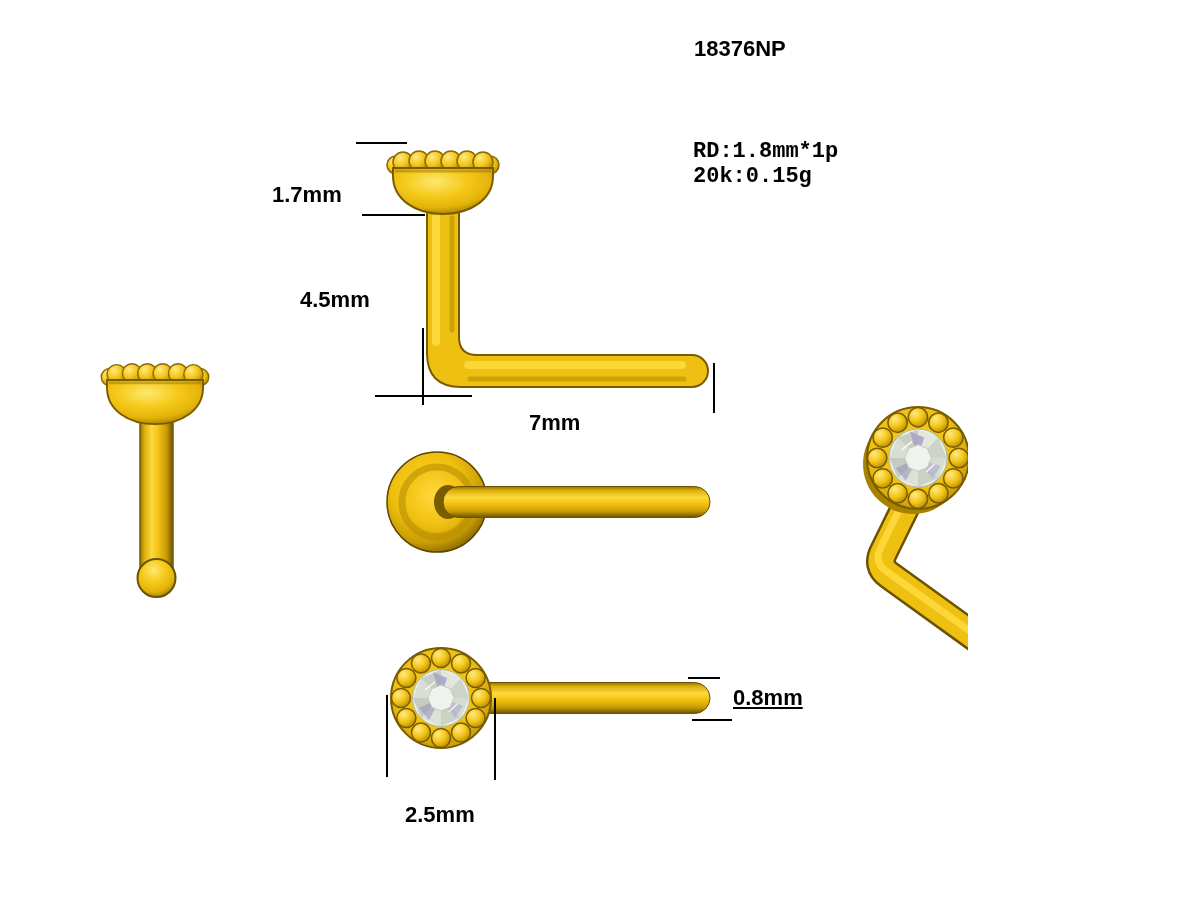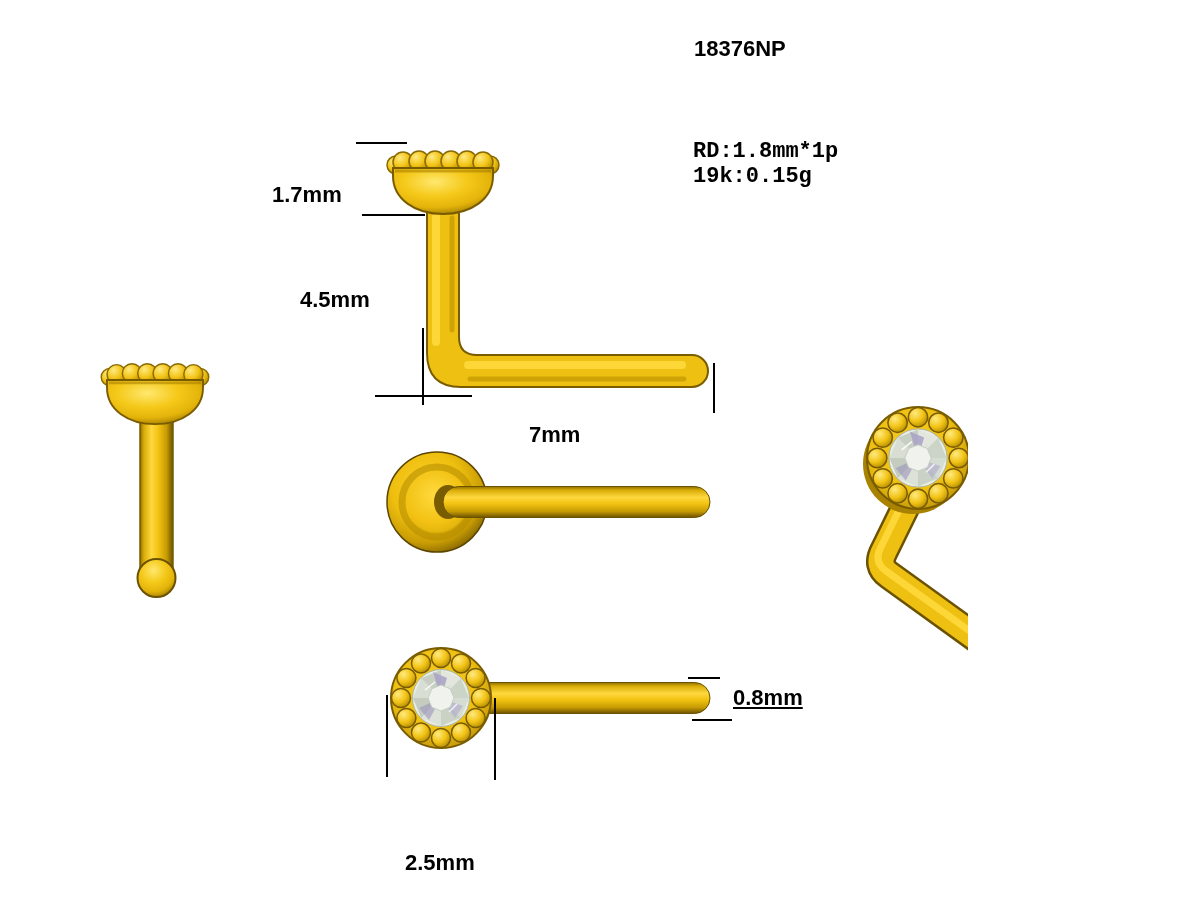--- a/index.html
+++ b/index.html
@@ -164,22 +164,22 @@
       <line class="dimline" x1="495" y1="698" x2="495" y2="780"></line>
       <line class="dimline" x1="688" y1="678" x2="720" y2="678"></line>
       <line class="dimline" x1="692" y1="720" x2="732" y2="720"></line>
     </g>
   </svg>
 
   <div class="label" style="left:694px;top:36px;">18376NP</div>
 
   <div class="label" style="left:693px;top:139px;font-family:Liberation Mono, monospace;">
     <div>RD:1.8mm*1p</div>
-    <div>19k:0.15g</div>
+    <div>20k:0.15g</div>
   </div>
 
   <div class="label" style="left:272px;top:182px;text-align:center;">1.7mm</div>
   <div class="label" style="left:256px;top:287px;margin-left:44px;">4.5mm</div>
-  <div class="label" style="left:529px;top:422px;">7mm</div>
+  <div class="label" style="left:529px;top:410px;">7mm</div>
   <div class="label" style="left:733px;top:685px;text-decoration:underline;">0.8mm</div>
-  <div class="label" style="left:405px;top:802px;margin-top:48px;">2.5mm</div>
+  <div class="label" style="left:405px;top:802px;">2.5mm</div>
 
 </div>
 
 </body></html>

